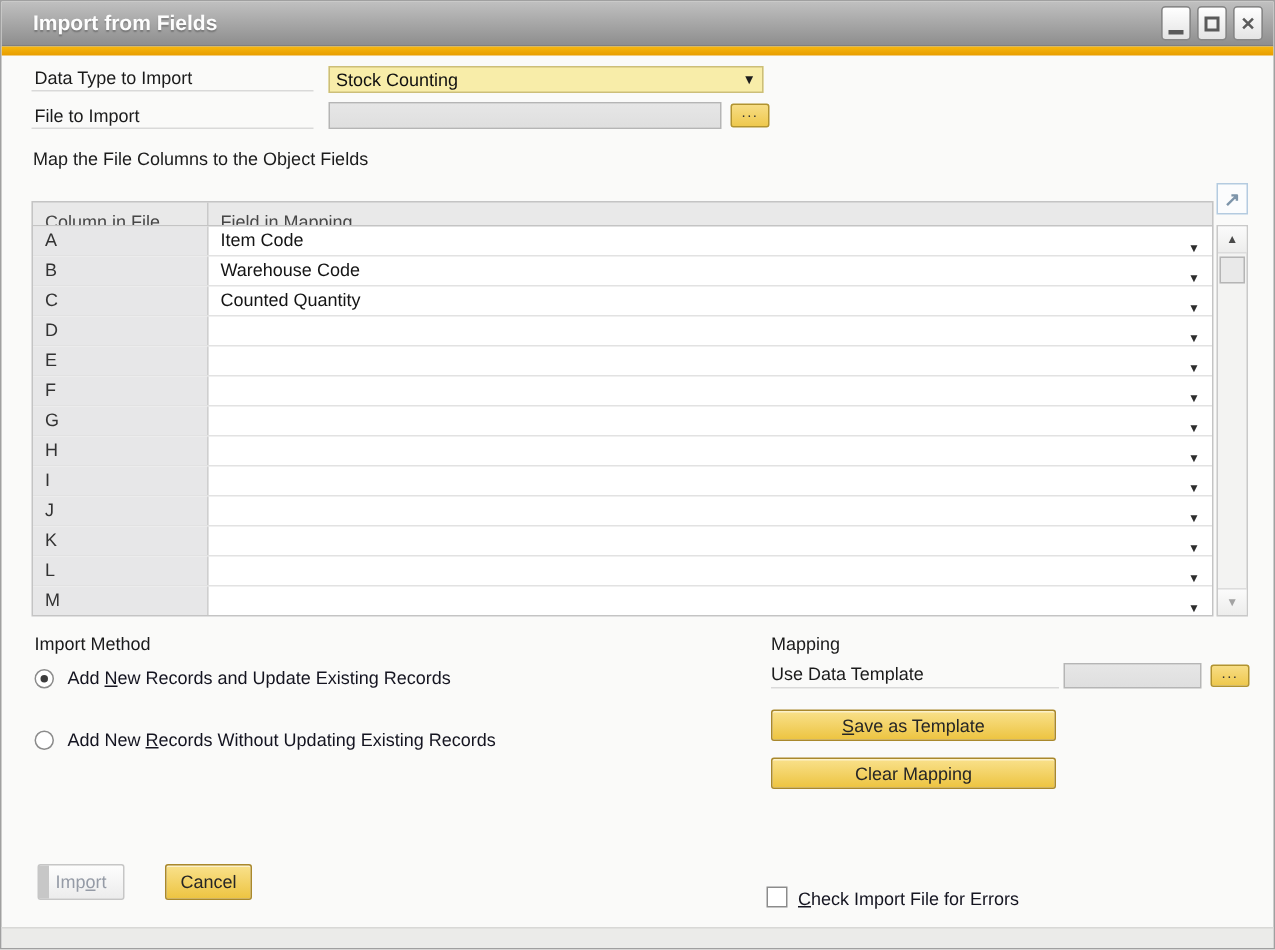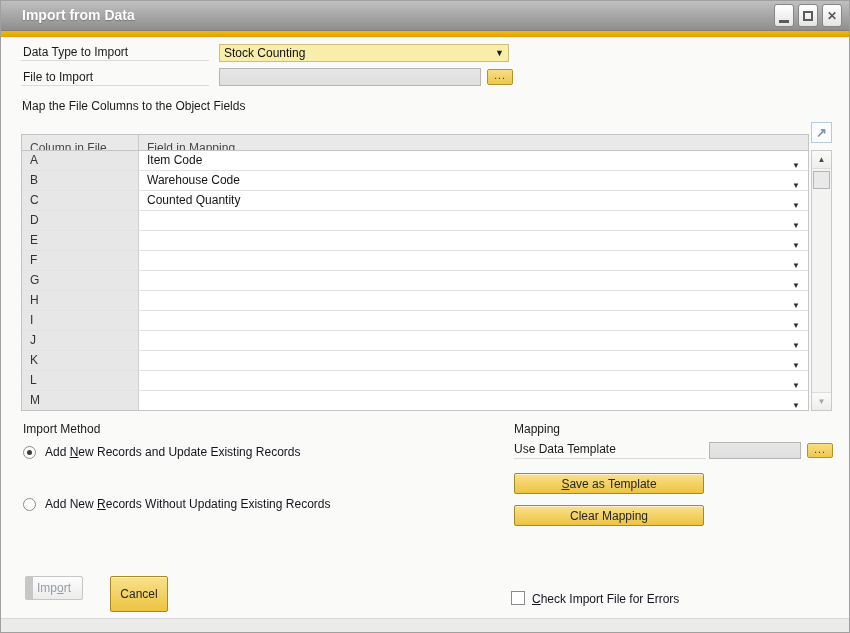--- a/index.html
+++ b/index.html
@@ -87,21 +87,21 @@
     color:#141420; cursor:pointer; }
   .bottomstrip { position:absolute; left:0; right:0; bottom:0; height:14px;
     background:#ebebe9; border-top:1px solid #d8d8d6; }
 </style>
 </head>
 <body>
 
 <div class="window">
 
   <div class="titlebar">
-    <div class="title">Import from Data</div>
+    <div class="title">Import from Fields</div>
     <div class="win-controls">
       <div class="win-btn">
           <span class="g-min"></span>
         </div>
       <div class="win-btn">
           <span class="g-max"></span>
         </div>
       <div class="win-btn">
           <span class="g-close">✕</span>
         </div>
@@ -190,39 +190,39 @@
     <div class="sb-btn sb-down">
         <span>▼</span>
       </div>
   </div>
 
   <div class="sec-title" style="left:22px; top:421px;">Import Method</div>
   <div class="radio-row" style="top:444px;">
     <span class="radio sel"></span>
     <span><span>Add </span><span class="mn">N</span><span>ew Records and Update Existing Records</span></span>
   </div>
-  <div class="radio-row" style="top:496px;">
+  <div class="radio-row" style="top:485px;">
     <span class="radio"></span>
     <span><span>Add New </span><span class="mn">R</span><span>ecords Without Updating Existing Records</span></span>
   </div>
 
   <div class="sec-title" style="left:513px; top:421px;">Mapping</div>
   <div class="map-label">Use Data Template</div>
   <div class="input-dis" style="left:708px; top:441px; width:92px; height:17px;"></div>
   <div class="dots-btn" style="left:806px; top:442px; width:26px; height:15px;">...</div>
   <div class="gold-btn" style="left:513px; top:472px; width:190px; height:21px;">
     <span><span></span><span class="mn">S</span><span>ave as Template</span></span>
   </div>
   <div class="gold-btn" style="left:513px; top:504px; width:190px; height:21px;">
     <span>Clear Mapping</span>
   </div>
 
   <div class="btn-import">
     <span><span>Imp</span><span class="mn">o</span><span>rt</span></span>
   </div>
-  <div class="gold-btn" style="left:109px; top:575px; width:58px; height:36px;">
+  <div class="gold-btn" style="left:109px; top:575px; width:58px; height:24px;">
     <span>Cancel</span>
   </div>
   <div class="checkbox"></div>
   <div class="check-label"><span></span><span class="mn">C</span><span>heck Import File for Errors</span></div>
 
   <div class="bottomstrip"></div>
 </div>
 
 </body></html>

